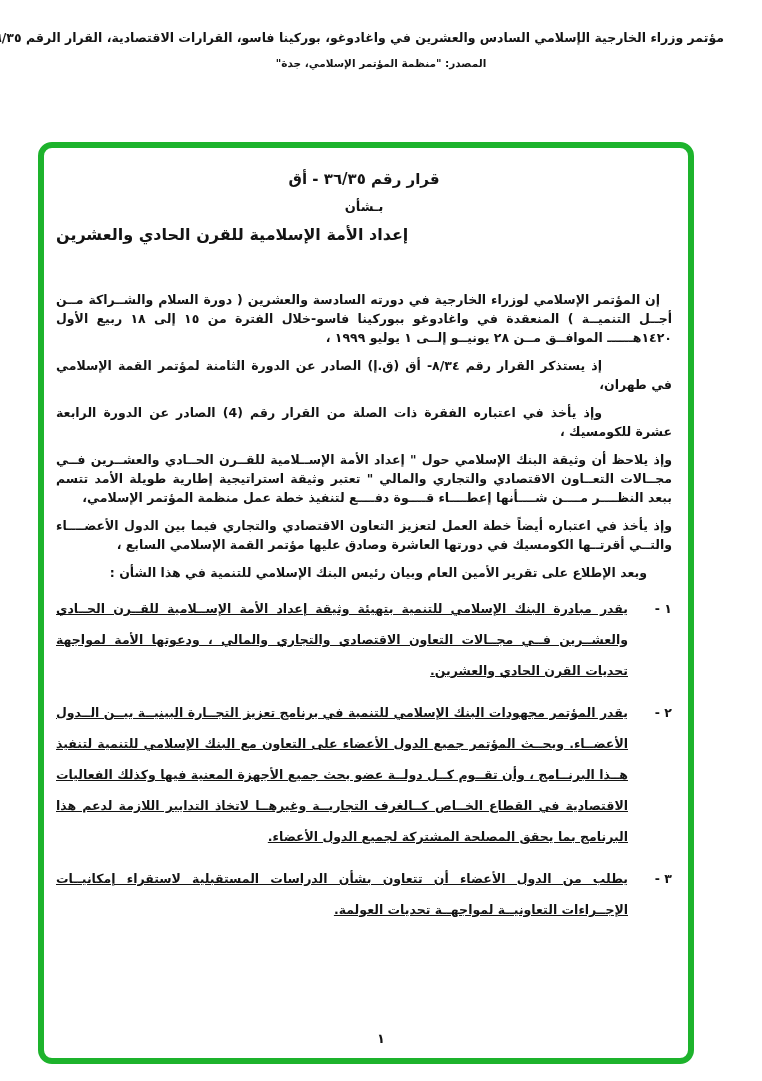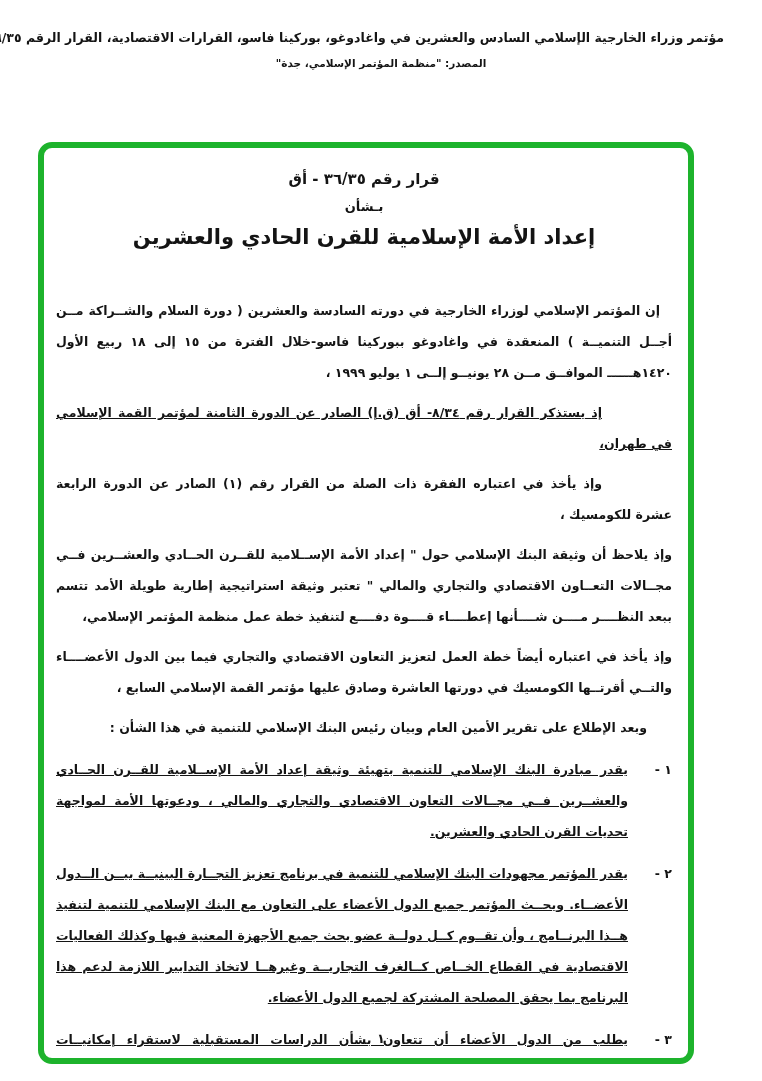--- a/index.html
+++ b/index.html
@@ -35,31 +35,31 @@
     border-radius: 14px;
     padding: 12px 16px 0 12px;
     direction: rtl;
     overflow: hidden;
     margin-top: 48px;
   }
 
   
   .t1 { text-align: center; font-size: 15px;  margin: 10px 0 0 0; }
   .t2 { text-align: center; font-size: 13px; margin: 11px 0 0 0; }
-  .t3 { text-align: center; font-size: 21px; margin: 11px 0 0 0; }
+  .t3 { text-align: left; font-size: 16px; margin: 11px 0 0 0; }
 
   
   .para {
     font-size: 12.5px;
-    line-height: 31px;
+    line-height: 19px;
     text-align: justify;
     margin: 9px 0 0 0;
   }
   .p1 { margin-top: 46px; text-indent: 12px; }
-  .p2 { text-indent: 70px; text-decoration: underline; }
+  .p2 { text-indent: 70px; }
   .p3 { text-indent: 70px; }
   .p4 { text-indent: 0; }
   .p5 { text-indent: 0; }
   .p6 { text-indent: 25px; }
 
   
   .items { margin-top: 6px; }
   .item {
     display: flex;
     gap: 16px;
@@ -82,21 +82,21 @@
 <div class="hdr1">مؤتمر وزراء الخارجية الإسلامي السادس والعشرين في واغادوغو، بوركينا فاسو، القرارات الاقتصادية، القرار الرقم ٢٦/٣٥-أق</div>
 <div class="hdr2">المصدر:  "منظمة المؤتمر الإسلامي، جدة"</div>
 
 <div class="frame">
   <div class="t1">قرار رقم ٣٦/٣٥ - أق</div>
   <div class="t2">بـشأن</div>
   <div class="t3">إعداد الأمة الإسلامية للقرن الحادي والعشرين</div>
 
   <p class="para p1">إن المؤتمر الإسلامي لوزراء الخارجية في دورته السادسة والعشرين ( دورة السلام والشــراكة مــن أجــل التنميــة ) المنعقدة في واغادوغو ببوركينا فاسو-خلال الفترة من ١٥ إلى ١٨ ربيع الأول ١٤٢٠هــــــ الموافــق مــن ٢٨ يونيــو إلــى ١ يوليو ١٩٩٩ ،</p>
   <p class="para p2">إذ يستذكر القرار رقم ٨/٣٤- أق (ق.إ) الصادر عن الدورة الثامنة لمؤتمر القمة الإسلامي في طهران،</p>
-  <p class="para p3">وإذ يأخذ في اعتباره الفقرة ذات الصلة من القرار رقم (١) الصادر عن الدورة الرابعة عشرة للكومسيك ،</p>
+  <p class="para p3">وإذ يأخذ في اعتباره الفقرة ذات الصلة من القرار رقم (4) الصادر عن الدورة الرابعة عشرة للكومسيك ،</p>
   <p class="para p5">وإذ يلاحظ أن وثيقة البنك الإسلامي حول " إعداد الأمة الإســلامية للقــرن الحــادي والعشــرين فــي مجــالات التعــاون الاقتصادي والتجاري والمالي " تعتبر وثيقة استراتيجية إطارية طويلة الأمد تتسم ببعد النظــــر مــــن شــــأنها إعطــــاء قــــوة دفــــع لتنفيذ خطة عمل منظمة المؤتمر الإسلامي،</p>
   <p class="para p4">وإذ يأخذ في اعتباره أيضاً خطة العمل لتعزيز التعاون الاقتصادي والتجاري فيما بين الدول الأعضــــاء والتــي أقرتــها الكومسيك في دورتها العاشرة وصادق عليها مؤتمر القمة الإسلامي السابع ،</p>
   <p class="para p6">وبعد الإطلاع على تقرير الأمين العام وبيان رئيس البنك الإسلامي للتنمية في هذا الشأن :</p>
 
   <div class="items">
     <div class="item">
       <span class="item-marker">١ -</span>
       <p class="item-text">يقدر مبادرة البنك الإسلامي للتنمية بتهيئة وثيقة إعداد الأمة الإســلامية للقــرن الحــادي والعشــرين فــي مجــالات التعاون الاقتصادي والتجاري والمالي ، ودعوتها الأمة لمواجهة تحديات القرن الحادي والعشرين.</p>
     </div>
     <div class="item">

